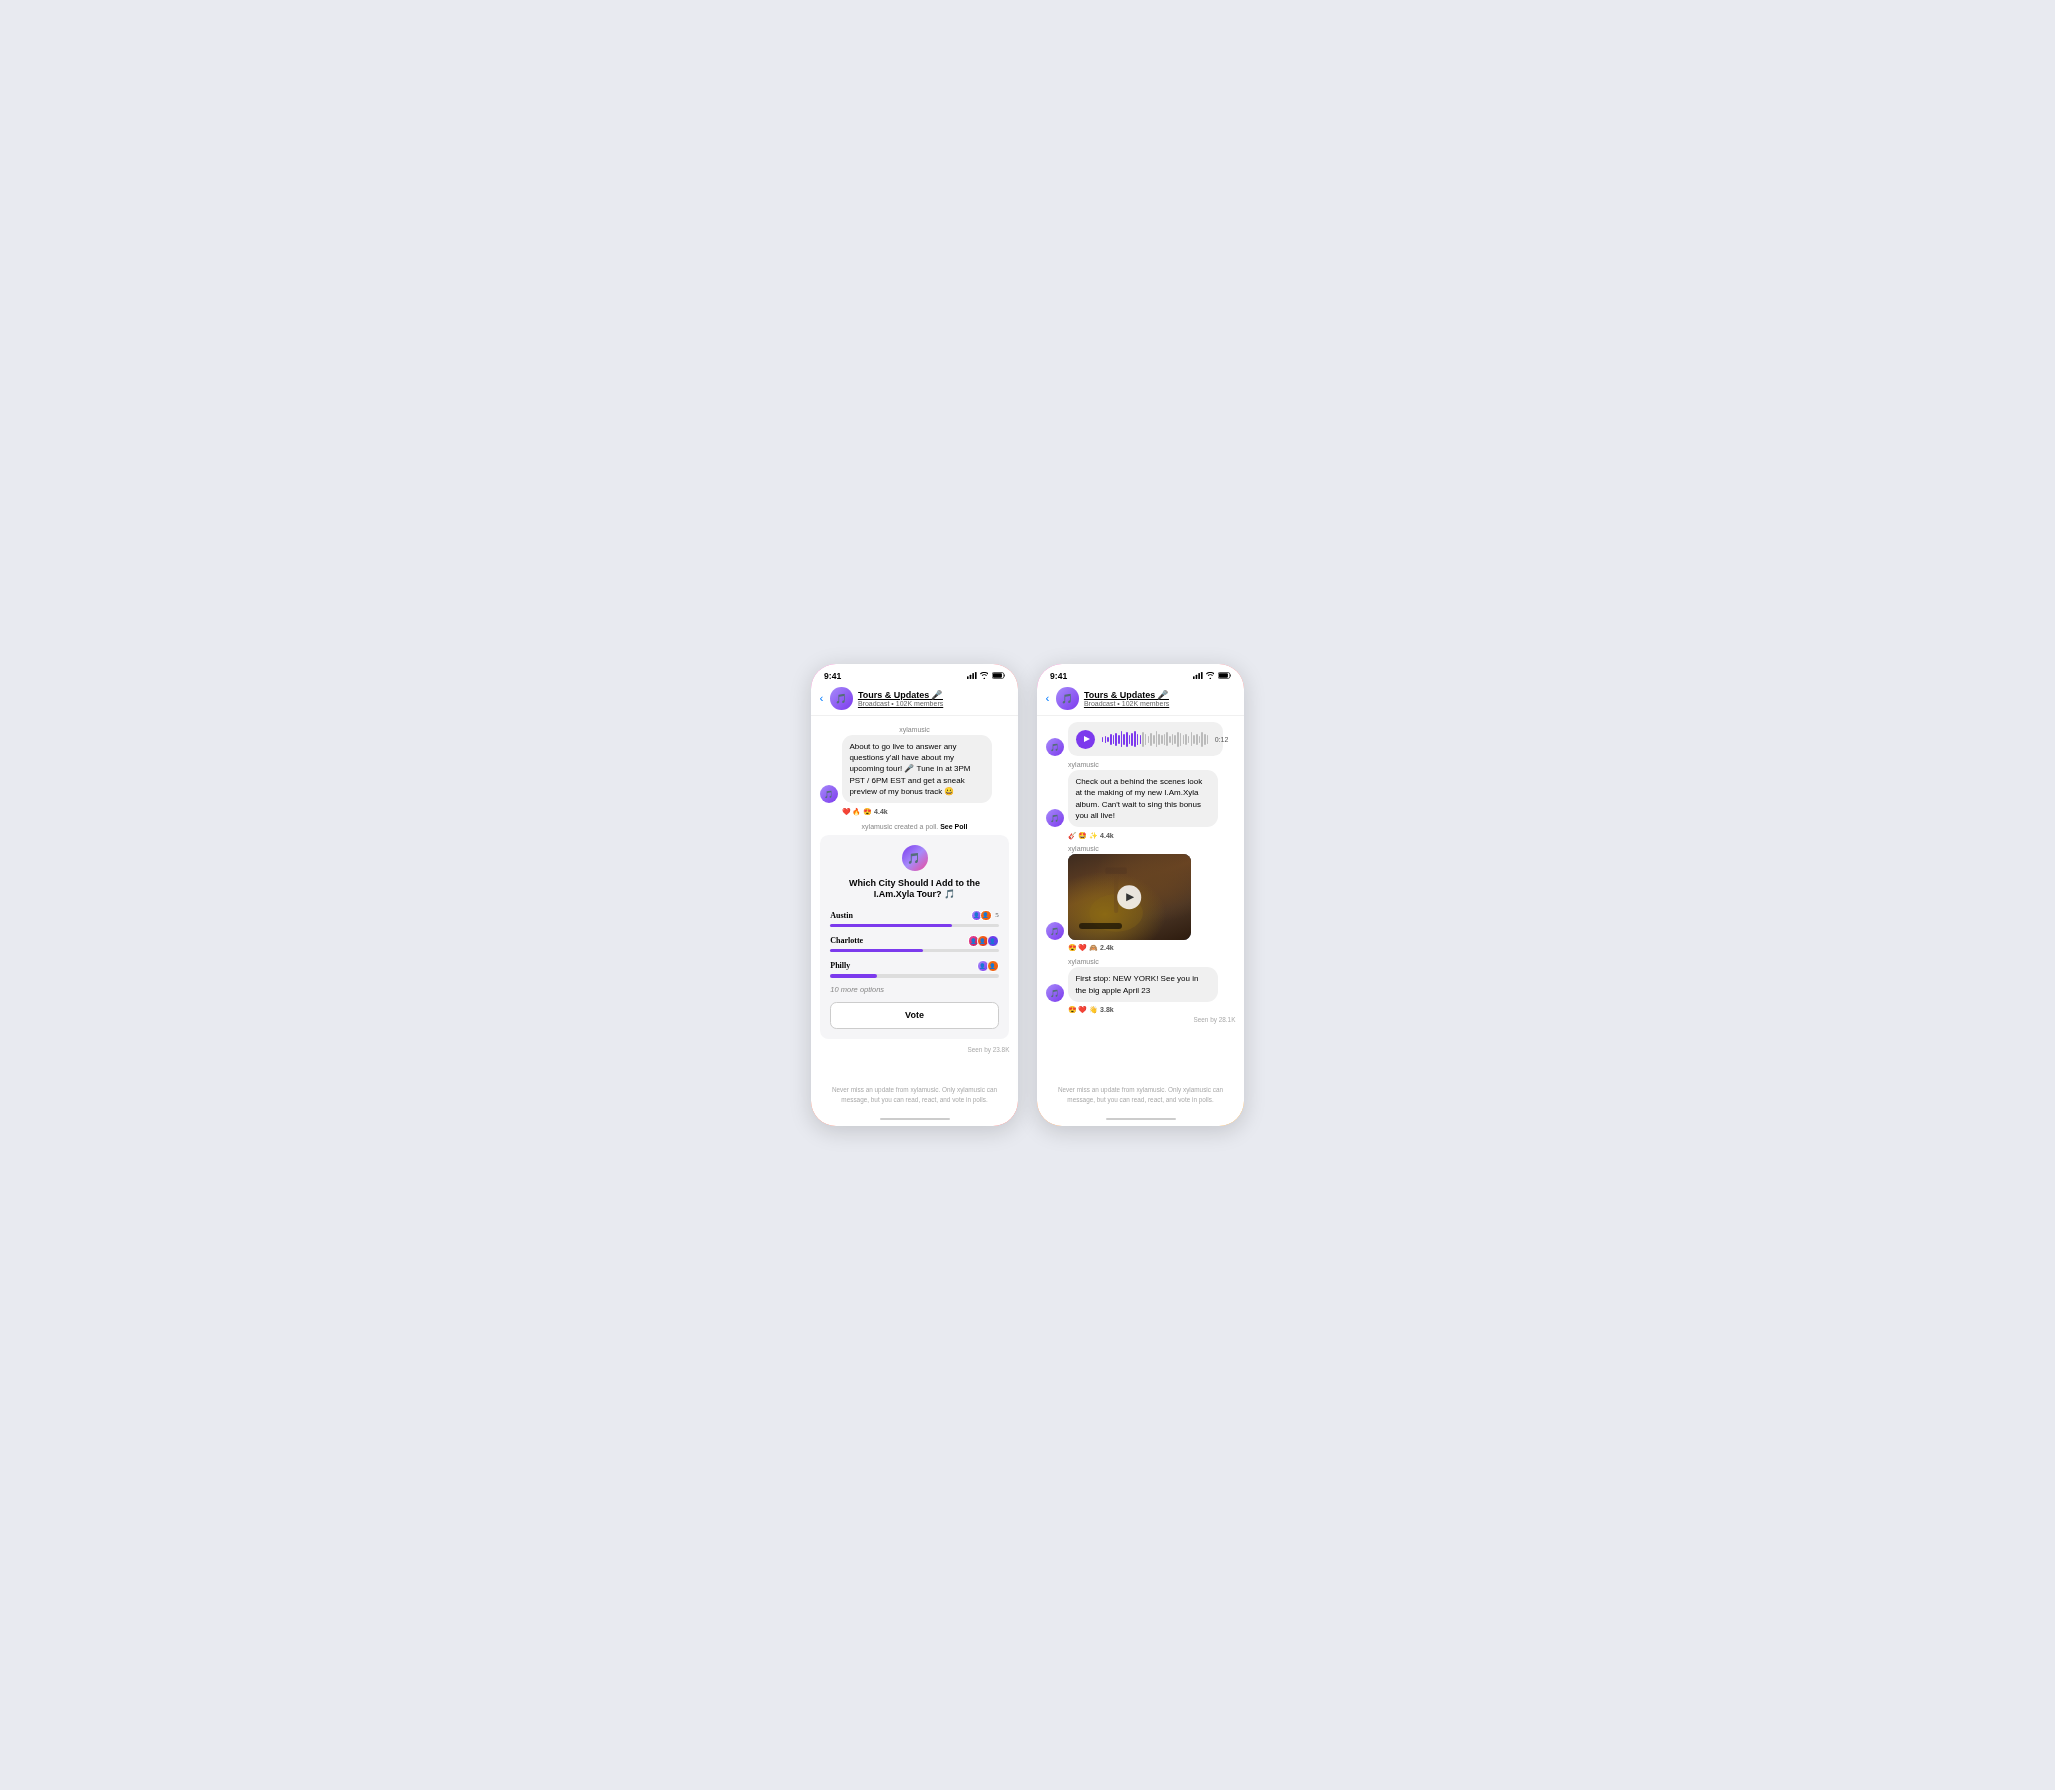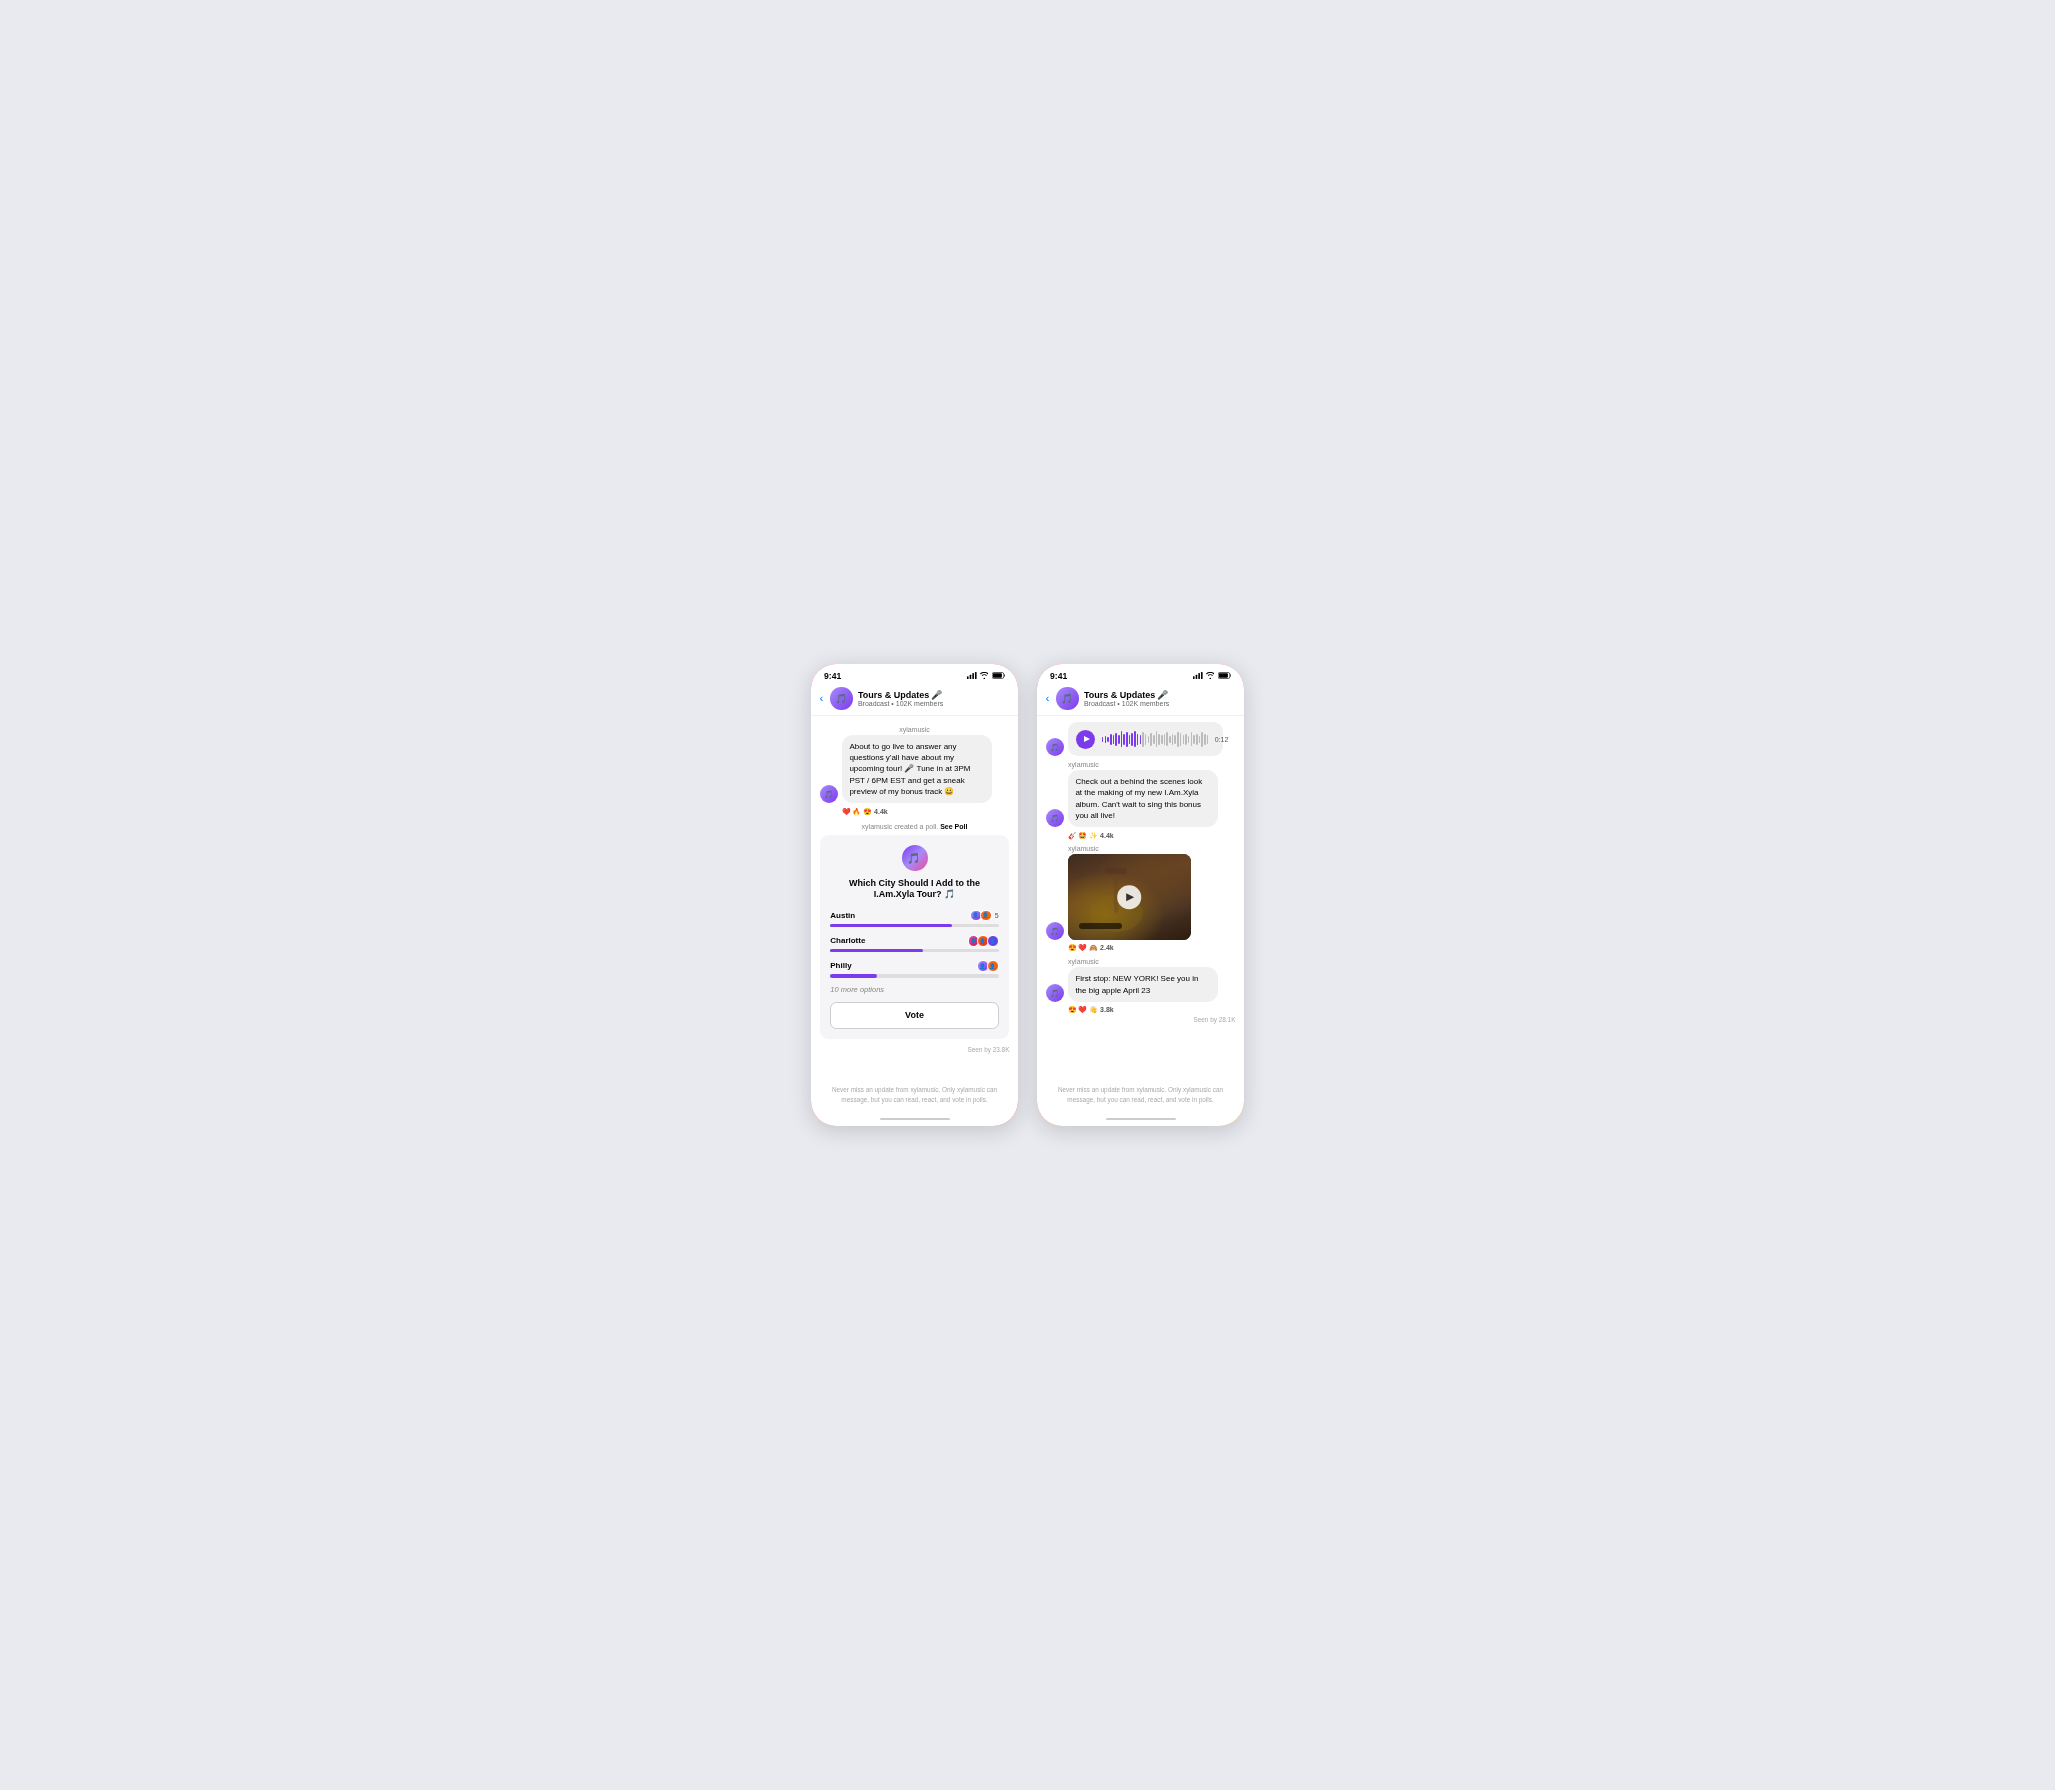--- a/index.html
+++ b/index.html
@@ -78,21 +78,21 @@
       width: 22.5px;
       height: 22.5px;
       border-radius: 50%;
       background: linear-gradient(135deg, #a78bfa, #7c3aed);
       display: flex;
       align-items: center;
       justify-content: center;
       font-size: 9.6px;
       flex-shrink: 0;
     }
-    .header-info { flex: 1; }
+    .header-info { flex: 1; text-decoration: underline; }
     .header-title {
       font-size: 9px;
       font-weight: 700;
       color: #000;
     }
     .header-subtitle {
       font-size: 7px;
       color: #666;
     }
     .chat-area {
@@ -171,20 +171,21 @@
     .poll-title {
       font-size: 9px;
       font-weight: 800;
       text-align: center;
       margin-bottom: 8.6px;
       line-height: 1.3;
       color: #000;
     }
     .poll-option {
       margin-bottom: 7.5px;
+      font-family: Liberation Serif, serif;
     }
     .poll-option-header {
       display: flex;
       justify-content: space-between;
       align-items: center;
       margin-bottom: 2.7px;
     }
     .poll-option-label {
       font-size: 8px;
       font-weight: 700;

